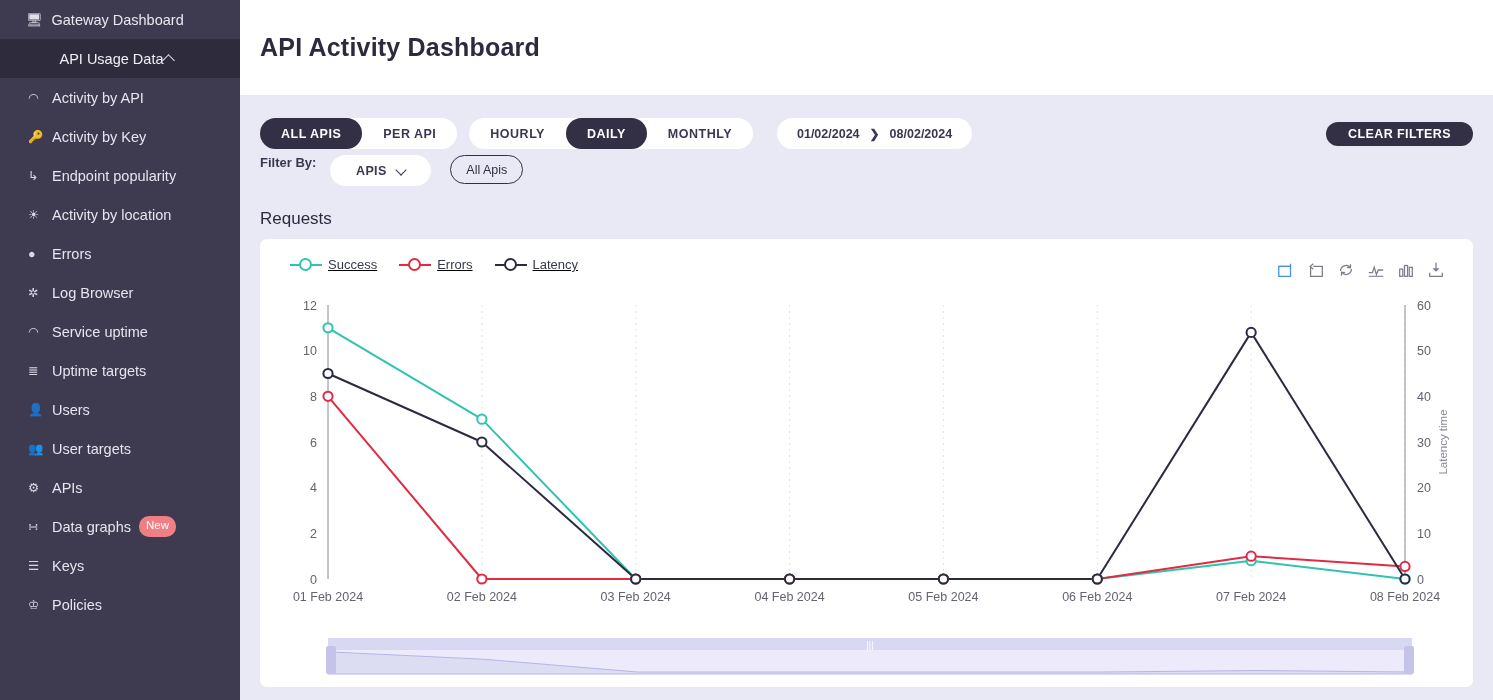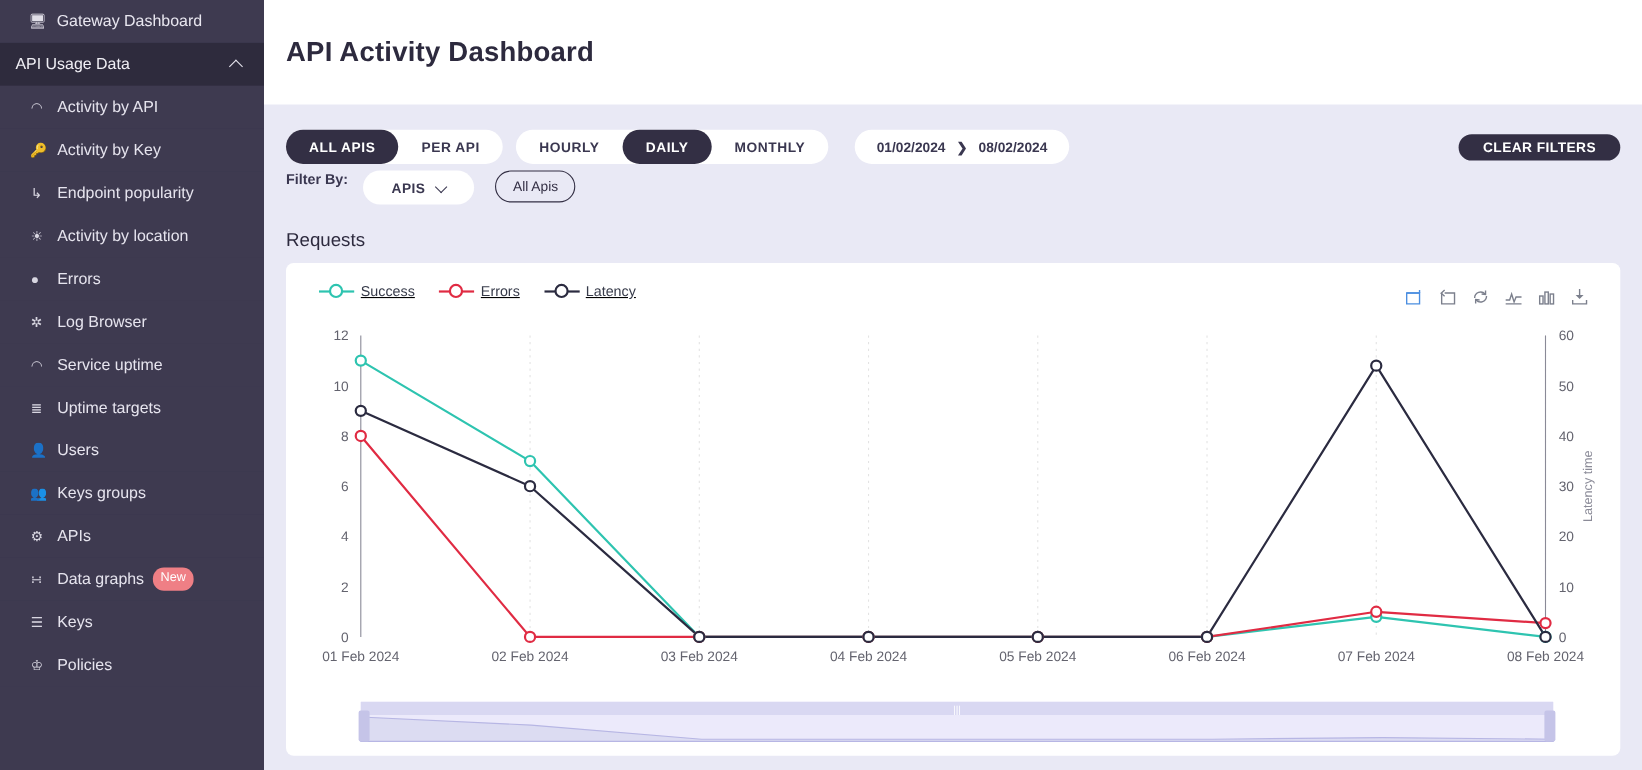--- a/index.html
+++ b/index.html
@@ -26,21 +26,21 @@
     background: #3e3a50;
     display: flex; align-items: center;
     padding-left: 26px;
     font-size: 14.5px;
     color: #e9e7f0;
   }
   .side-top .ic { margin-right: 9px; font-size: 13px; opacity: .95; display:inline-block; }
   .sec-header {
     height: 39px;
     background: #2e2b3d;
-    display: flex; align-items: center; justify-content: space-between;
+    display: flex; align-items: center; justify-content: center;
     padding: 0 18px 0 14px;
     font-size: 14.5px;
     font-weight: 400;
     color: #f0eff5;
     cursor: pointer;
   }
   .sec-header .chev {
     width: 13px; height: 13px;
     position: relative;
   }
@@ -281,21 +281,21 @@
       <span class="ic">≣</span>
       <span>Uptime targets</span>
     </div>
 
     <div class="nav-item">
       <span class="ic">👤</span>
       <span>Users</span>
     </div>
     <div class="nav-item">
       <span class="ic">👥</span>
-      <span>Keys groups</span>
+      <span>User targets</span>
     </div>
     <div class="nav-item">
       <span class="ic">⚙</span>
       <span>APIs</span>
     </div>
     <div class="nav-item">
       <span class="ic">∺</span>
       <span>Data graphs</span>
       <span class="badge-new">New</span>
     </div>

